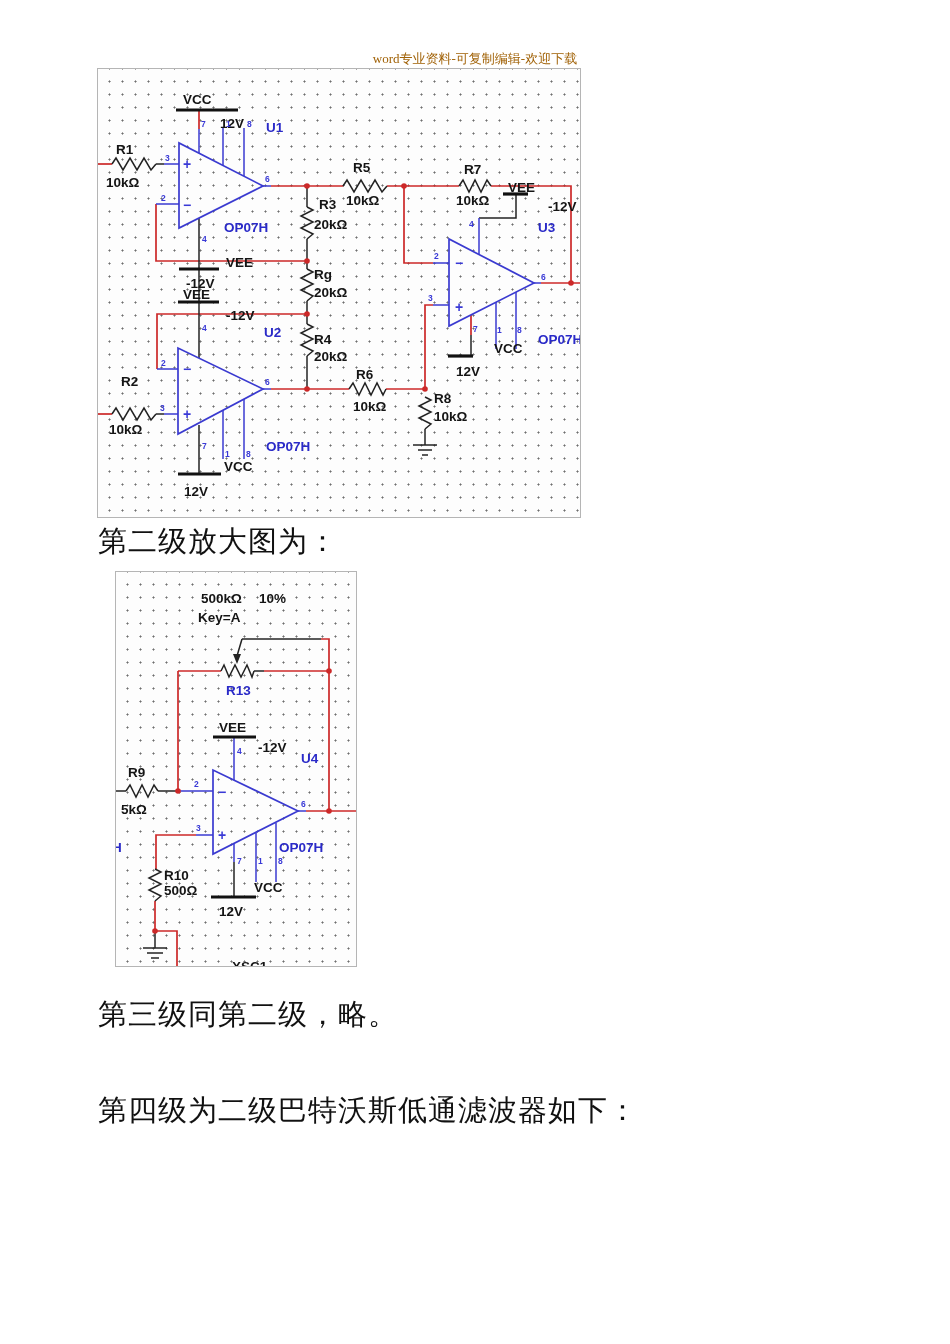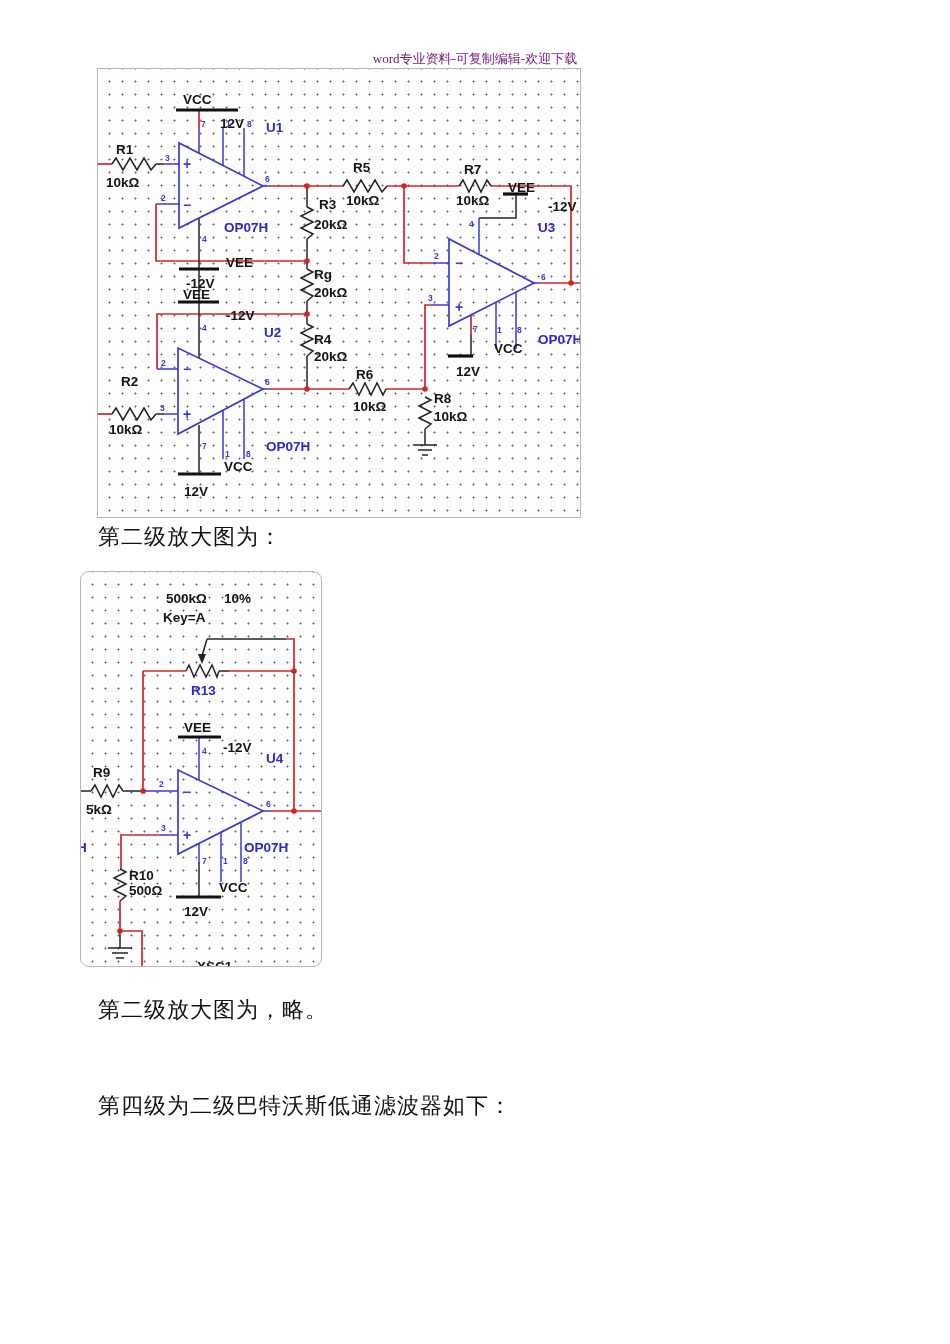--- a/index.html
+++ b/index.html
@@ -2,35 +2,35 @@
 <html><head>
 <meta charset="utf-8">
 <style>
   html,body{margin:0;padding:0;}
   body{
     width:950px;height:1344px;position:relative;background:#ffffff;
     font-family:"Liberation Serif","DejaVu Serif",serif;color:#1a1a1a;overflow:hidden;
   }
   .watermark{
     position:absolute;top:50px;left:0;width:950px;text-align:center;
-    font-size:13px;color:#701a75;letter-spacing:0px;
+    font-size:13px;color:#a16207;letter-spacing:0px;
   }
   .caption{
-    position:absolute;left:98px;font-size:22px;color:#111;letter-spacing:1px;white-space:nowrap;
+    position:absolute;left:98px;font-size:29px;color:#111;letter-spacing:1px;white-space:nowrap;
   }
   #caption-stage2{top:522px;}
   #caption-stage3{top:995px;}
   #caption-stage4{top:1091px;}
   .circuit{
     position:absolute;border:1px solid #b5b5b5;background-color:#fdfdfd;
     background-image:radial-gradient(circle,#6e6e6e 0.9px,transparent 1.15px);
     background-size:13px 13px;background-position:5px 6px;overflow:hidden;text-align:center;
   }
   #circuit1{left:97px;top:68px;width:482px;height:448px;}
-  #circuit2{left:80px;top:571px;width:240px;height:394px;border-radius:9px;}
+  #circuit2{left:115px;top:571px;width:240px;height:394px;}
   svg{display:block;}
   .w-red{stroke:#cc2828;stroke-width:1.7;fill:none;}
   .w-blk{stroke:#232323;stroke-width:1.5;fill:none;}
   .w-blu{stroke:#3a3ad0;stroke-width:1.5;fill:none;}
   .res{stroke:#232323;stroke-width:1.5;fill:none;stroke-linejoin:miter;}
   .bar{stroke:#111;stroke-width:3.2;fill:none;}
   .opamp{stroke:#3a3ad0;stroke-width:1.7;fill:none;stroke-linejoin:miter;}
   .dot{fill:#cc2828;stroke:none;}
   .t-blk{font:bold 13.5px "Liberation Sans",sans-serif;fill:#141414;}
   .t-blu{font:bold 13.5px "Liberation Sans",sans-serif;fill:#2a2ac8;}
@@ -313,14 +313,14 @@
   <text class="t-pin" x="78" y="215">2</text>
   <text class="t-pin" x="80" y="259">3</text>
   <text class="t-pin" x="121" y="182">4</text>
   <text class="t-pin" x="185" y="235">6</text>
   <text class="t-pin" x="121" y="292">7</text>
   <text class="t-pin" x="142" y="292">1</text>
   <text class="t-pin" x="162" y="292">8</text>
 </svg>
 </div>
 
-<div id="caption-stage3" class="caption">第二级放大图为，略。</div>
+<div id="caption-stage3" class="caption">第三级同第二级，略。</div>
 <div id="caption-stage4" class="caption">第四级为二级巴特沃斯低通滤波器如下：</div>
 
 </body></html>

